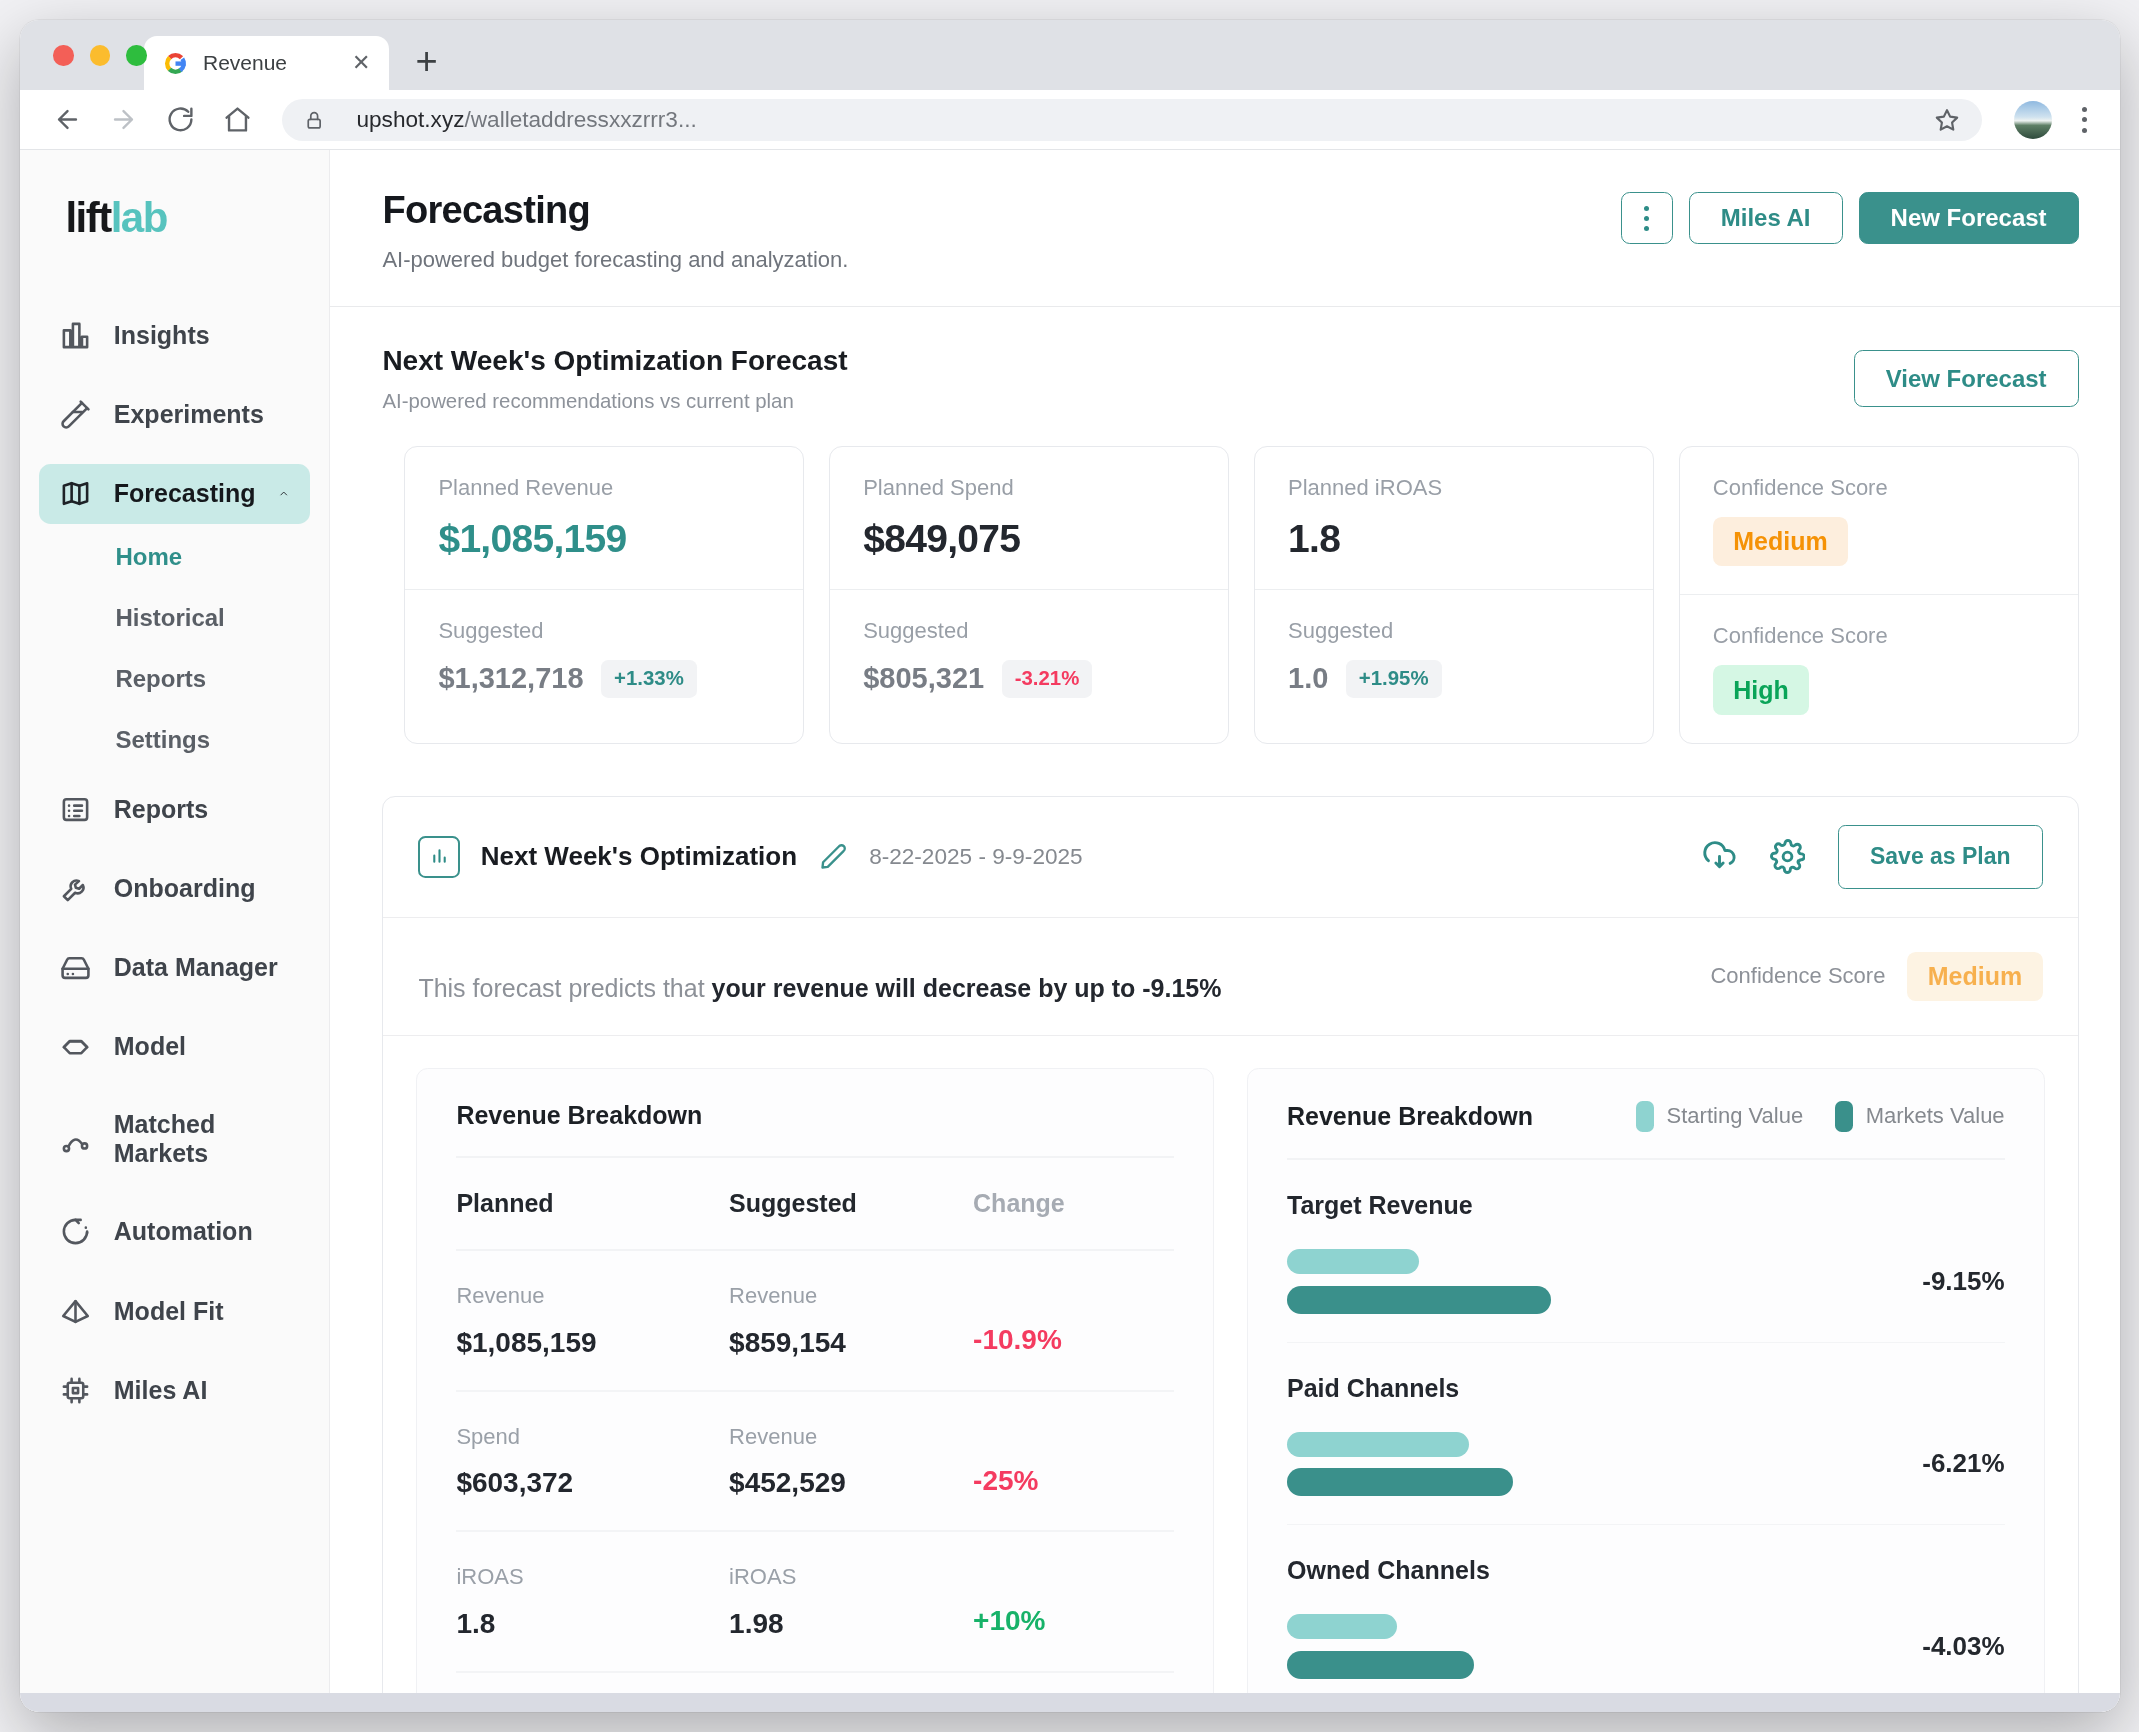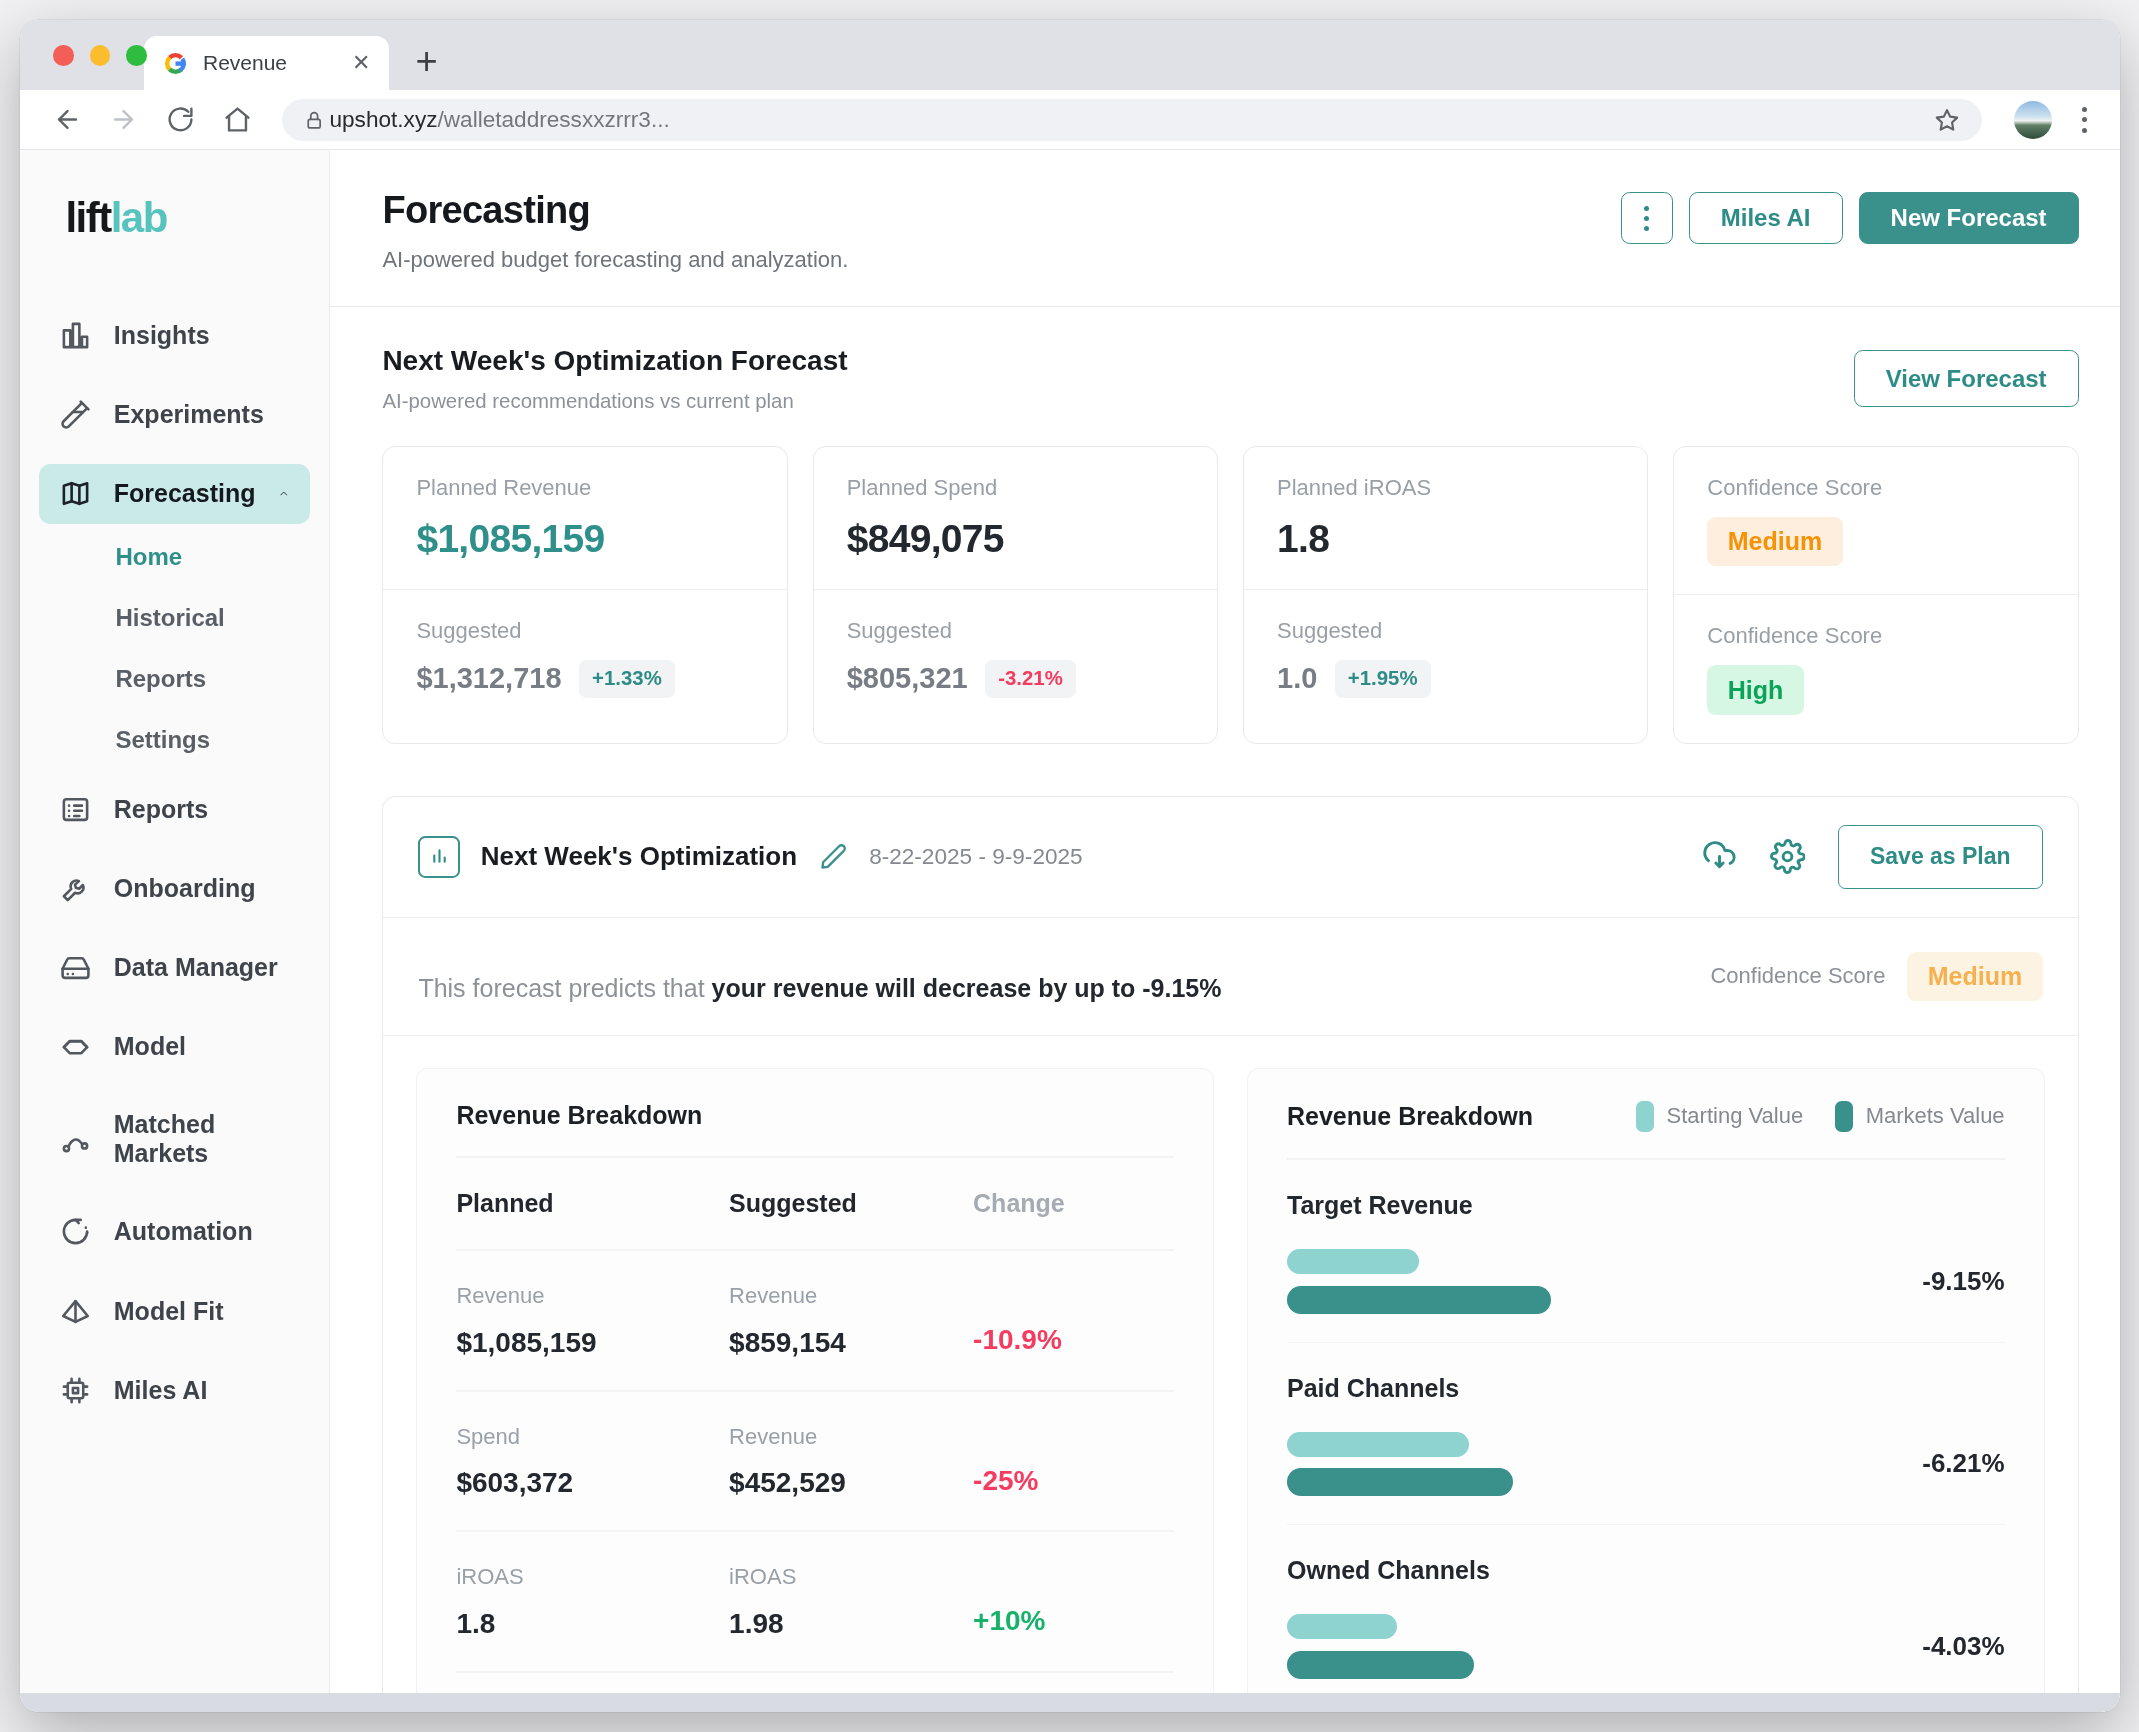--- a/index.html
+++ b/index.html
@@ -22,21 +22,21 @@
     display:flex; align-items:center; padding:0 19px; gap:14.6px; }
   .tab-title { font-size:21px; color:#3c4043; flex:1; }
   .tab-close { font-size:22px; color:#5f6368; }
   .newtab { font-size:38px; font-weight:300; color:#3c4043; margin:0 0 7.3px 26px; line-height:44px; }
 
   .toolbar { height:60px; background:#fff; display:flex; align-items:center; padding:0 22px; gap:7.3px;
     border-bottom:0.7px solid #e3e5e8; flex:none; }
   .nav-ic { width:29px; height:29px; color:#5f6368; margin:0 10.2px; flex:none; }
   .nav-ic.disabled { color:#bdc1c6; }
   .urlpill { flex:1; height:42px; background:#eff1f4; border-radius:21px; display:flex; align-items:center;
-    padding:0 22px; gap:5px; margin:0 13px; }
+    padding:0 22px; gap:32px; margin:0 13px; }
   .url { font-size:22.6px; }
   .url .domain { color:#27292d; }
   .url .path { color:#73777d; }
   .pill-star { margin-left:auto; width:26px; height:26px; color:#5f6368; }
   .avatar { width:38px; height:38px; border-radius:50%; margin:0 13px 0 11.6px; flex:none;
     background:linear-gradient(180deg,#8fb9e0 0%,#cfe2ef 42%,#eef2f1 52%,#5f7f66 64%,#2e4a3c 100%); }
   .kebab-v { display:flex; flex-direction:column; gap:5.1px; padding:0 10.2px; }
   .kebab-v i { width:5.1px; height:5.1px; border-radius:50%; background:#5f6368; }
 
   
@@ -67,21 +67,21 @@
   .kebab-btn { width:52px; height:52px; border:1.8px solid #3a918c; border-radius:8.7px;
     display:flex; flex-direction:column; align-items:center; justify-content:center; gap:5.1px; background:#fff; }
   .kebab-btn i { width:5.1px; height:5.1px; border-radius:50%; background:#2e8c87; }
 
   .content { padding:0 41px 0 52px; }
   .section-row { display:flex; justify-content:space-between; align-items:center; margin-top:38px; }
   .sec-title { font-size:28px; font-weight:700; color:#191c21; }
   .sec-sub { font-size:20.4px; color:#8d929a; margin-top:13px; }
 
   
-  .cards { display:grid; grid-template-columns:repeat(4,1fr); gap:25px; margin-top:33px; }
+  .cards { display:grid; grid-template-columns:repeat(4,1fr); gap:25px; margin-top:33px;margin-left:22px; }
   .card { border:0.7px solid #e7e9ed; border-radius:13px; background:#fff; overflow:hidden; }
   .card-half { padding:28px 33px; }
   .card-half.top { border-bottom:0.7px solid #eceef0; }
   .card-label { font-size:22px; color:#999fa7; font-weight:500; }
   .card-value { margin-top:16px; font-size:39px; font-weight:700; color:#23272e; letter-spacing:-0.7px; }
   .card-value.teal { color:#2f8f8a; }
   .sug-row { display:flex; align-items:center; gap:17.5px; margin-top:16px; }
   .sug-value { font-size:29px; font-weight:600; color:#787d85; }
   .badge { font-size:20.4px; font-weight:700; padding:7.3px 13px; border-radius:7.3px; background:#f2f3f5; }
   .badge.teal { color:#2e8c87; } .badge.pink { color:#f43b60; }

